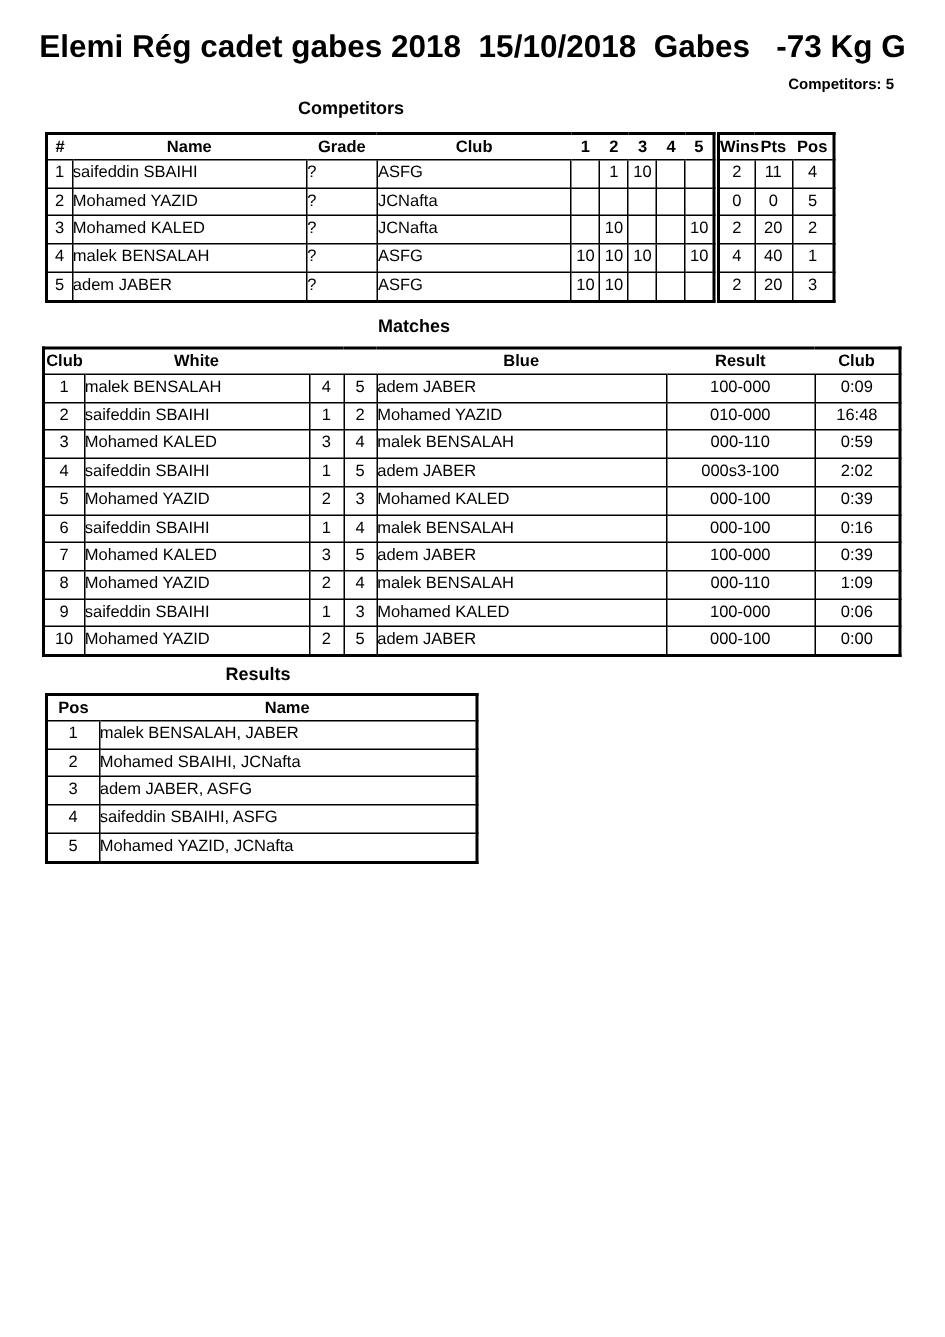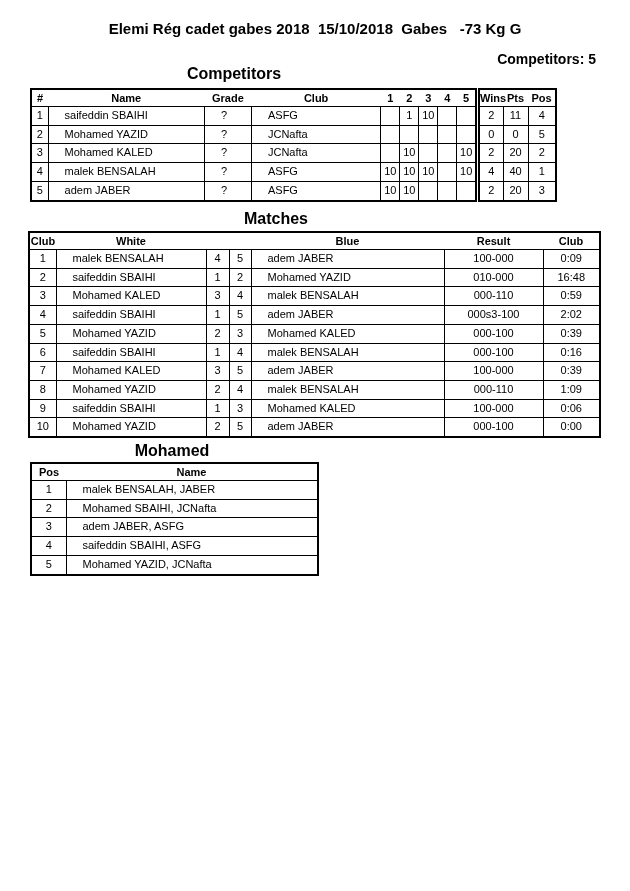--- a/index.html
+++ b/index.html
@@ -3,47 +3,47 @@
 <meta charset="utf-8">
 <style>
   html, body { margin:0; padding:0; }
   body {
     width:630px; height:891px; background:#ffffff; color:#000000;
     font-family:"Liberation Sans", sans-serif; position:relative; overflow:hidden;
   }
   .abs { position:absolute; }
   .title {
     top:20px; left:0; width:630px; text-align:center;
-    font-size:15px; font-weight:bold; white-space:pre; letter-spacing:0;
+    font-size:21px; font-weight:bold; white-space:pre; letter-spacing:0;
   }
   .subtitle {
-    top:51px; right:34px; font-size:14px; font-weight:bold; white-space:pre;
+    top:51px; right:34px; font-size:10px; font-weight:bold; white-space:pre;
   }
   .section-heading {
-    transform:translateX(-50%); font-size:16px; font-weight:bold; white-space:nowrap;
+    transform:translateX(-50%); font-size:12px; font-weight:bold; white-space:nowrap;
   }
   #h-competitors { left:234px; top:65px; }
   #h-matches    { left:276px; top:210px; }
   #h-results    { left:172px; top:442px; }
 
   table {
     border-collapse:collapse; table-layout:fixed;
     font-size:11px; color:#000;
     border:2px solid #000;
   }
   th {
     font-weight:bold; text-align:center; padding:0;
     height:16px; line-height:16px; white-space:nowrap; overflow:visible;
     border:none; border-bottom:1px solid #000;
   }
   td {
     padding:0; height:17.7px; line-height:17.7px; white-space:nowrap; overflow:hidden;
     border:1px solid #000; text-align:center;
   }
-  td.left { text-align:left; padding-left:16px;margin-left:46px; }
+  td.left { text-align:left; padding-left:0;margin-left:46px; }
   .tbl-row-wrap { display:flex; align-items:flex-start; }
   .gap { width:1px; }
 </style>
 </head>
 <body>
 
 <div class="abs title">Elemi Rég cadet gabes 2018  15/10/2018  Gabes   -73 Kg G</div>
 <div class="abs subtitle">Competitors: 5</div>
 
 <div class="abs section-heading" id="h-competitors">Competitors</div>
@@ -286,21 +286,21 @@
         <td class="left">Mohamed YAZID</td>
         <td>2</td>
         <td>5</td>
         <td class="left">adem JABER</td>
         <td>000-100</td>
         <td>0:00</td>
       </tr>
     </tbody>
 </table>
 
-<div class="abs section-heading" id="h-results">Mohamed</div>
+<div class="abs section-heading" id="h-results">Results</div>
 
 <table class="abs" style="left:30px; top:462px; width:287px;">
   <colgroup>
       <col style="width:35px">
       <col style="width:252px">
     </colgroup>
   <thead>
       <tr id="results-head">
         <th>Pos</th>
         <th>Name</th>

